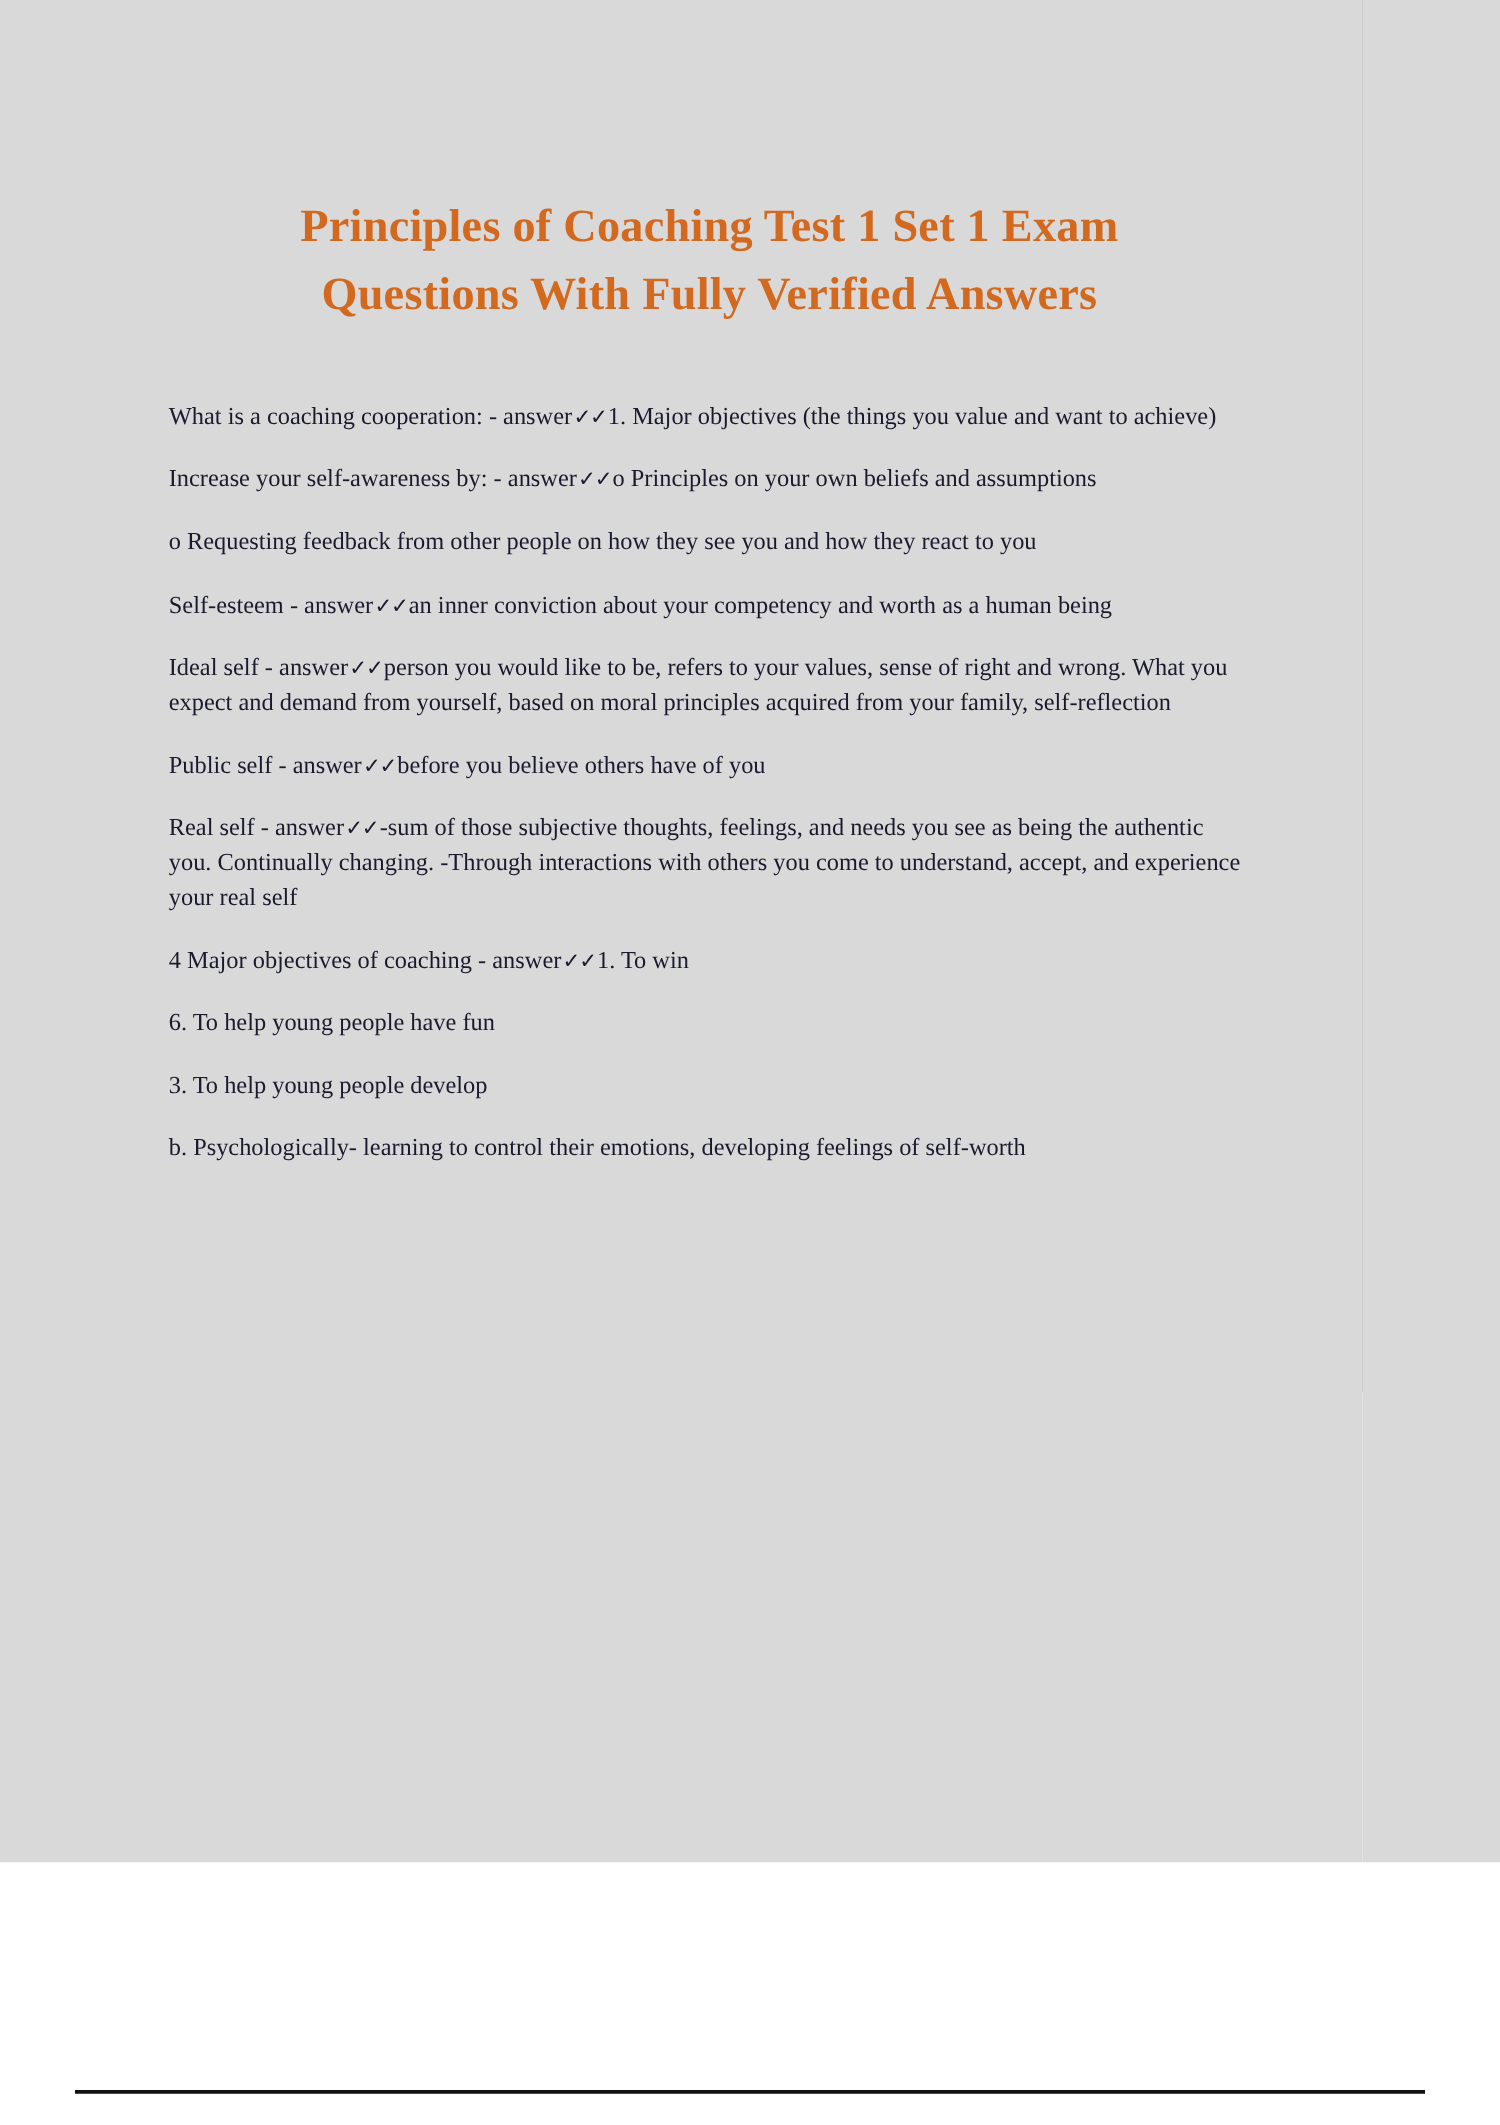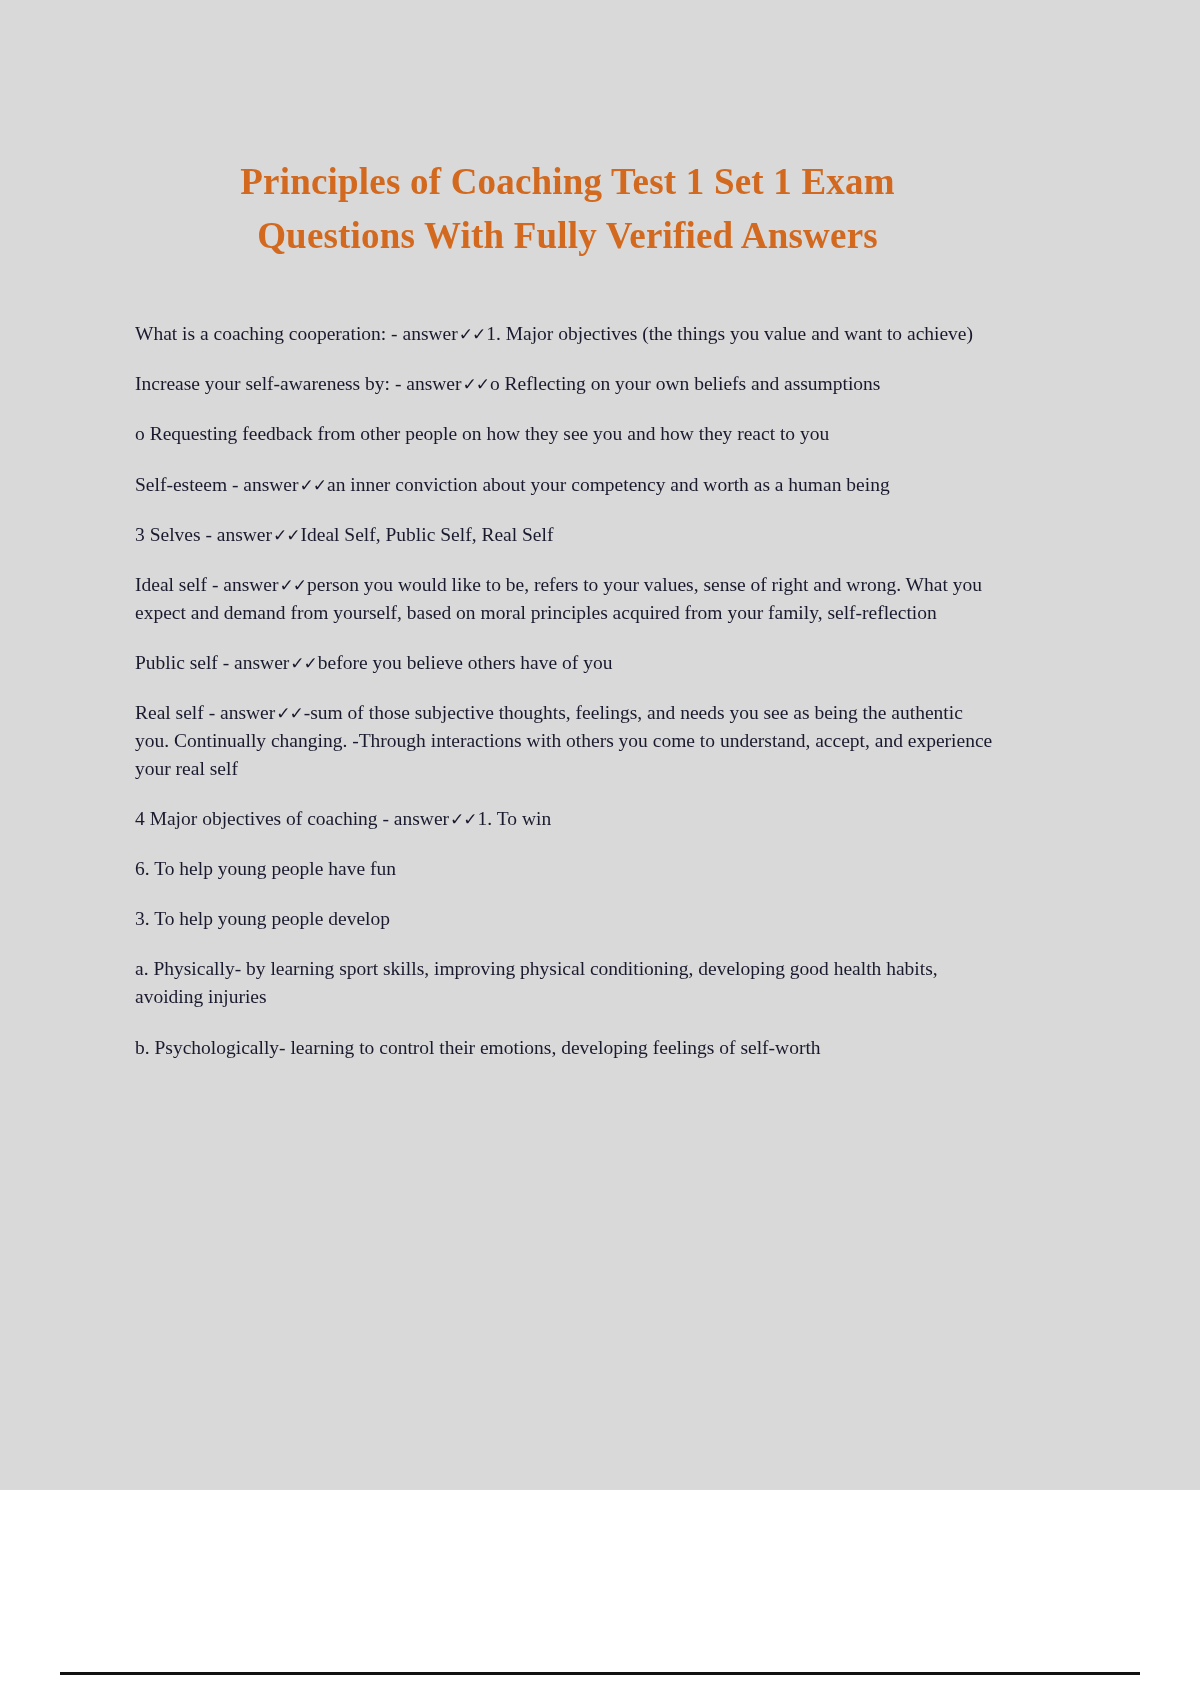--- a/index.html
+++ b/index.html
@@ -82,30 +82,28 @@
   }
 </style>
 </head>
 <body>
 
 <div class="page">
   <div class="page-inner">
     <h1 class="doc-title">Principles of Coaching Test 1 Set 1 Exam Questions With Fully Verified Answers</h1>
     <div class="content">
         <div class="para"><span>What is a coaching cooperation: - answer</span><span class="check">✓✓</span><span>1. Major objectives (the things you value and want to achieve)</span></div>
-        <div class="para"><span>Increase your self-awareness by: - answer</span><span class="check">✓✓</span><span>o Reflecting on your own beliefs and assumptions</span></div>
+        <div class="para"><span>Increase your self-awareness by: - answer</span><span class="check">✓✓</span><span>o Principles on your own beliefs and assumptions</span></div>
         <div class="para"><span>o Requesting feedback from other people on how they see you and how they react to you</span></div>
         <div class="para"><span>Self-esteem - answer</span><span class="check">✓✓</span><span>an inner conviction about your competency and worth as a human being</span></div>
-        <div class="para"><span>3 Selves - answer</span><span class="check">✓✓</span><span>Ideal Self, Public Self, Real Self</span></div>
         <div class="para"><span>Ideal self - answer</span><span class="check">✓✓</span><span>person you would like to be, refers to your values, sense of right and wrong. What you expect and demand from yourself, based on moral principles acquired from your family, self-reflection</span></div>
         <div class="para"><span>Public self - answer</span><span class="check">✓✓</span><span>before you believe others have of you</span></div>
         <div class="para"><span>Real self - answer</span><span class="check">✓✓</span><span>-sum of those subjective thoughts, feelings, and needs you see as being the authentic you. Continually changing. -Through interactions with others you come to understand, accept, and experience your real self</span></div>
         <div class="para"><span>4 Major objectives of coaching - answer</span><span class="check">✓✓</span><span>1. To win</span></div>
         <div class="para"><span>6. To help young people have fun</span></div>
         <div class="para"><span>3. To help young people develop</span></div>
-        <div class="para"><span>a. Physically- by learning sport skills, improving physical conditioning, developing good health habits, avoiding injuries</span></div>
         <div class="para"><span>b. Psychologically- learning to control their emotions, developing feelings of self-worth</span></div>
       </div>
   </div>
   <div class="right-margin"></div>
 </div>
 <div class="white-strip"></div>
 <div class="bottom-rule"></div>
 
 </body></html>

